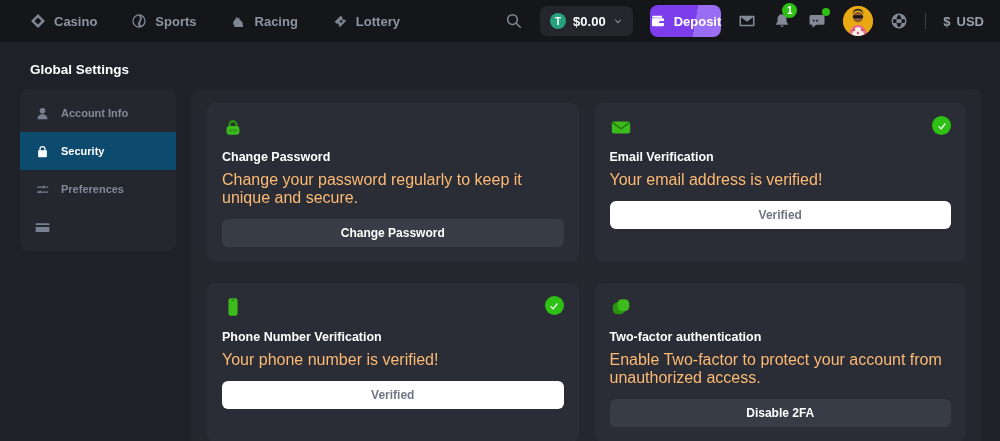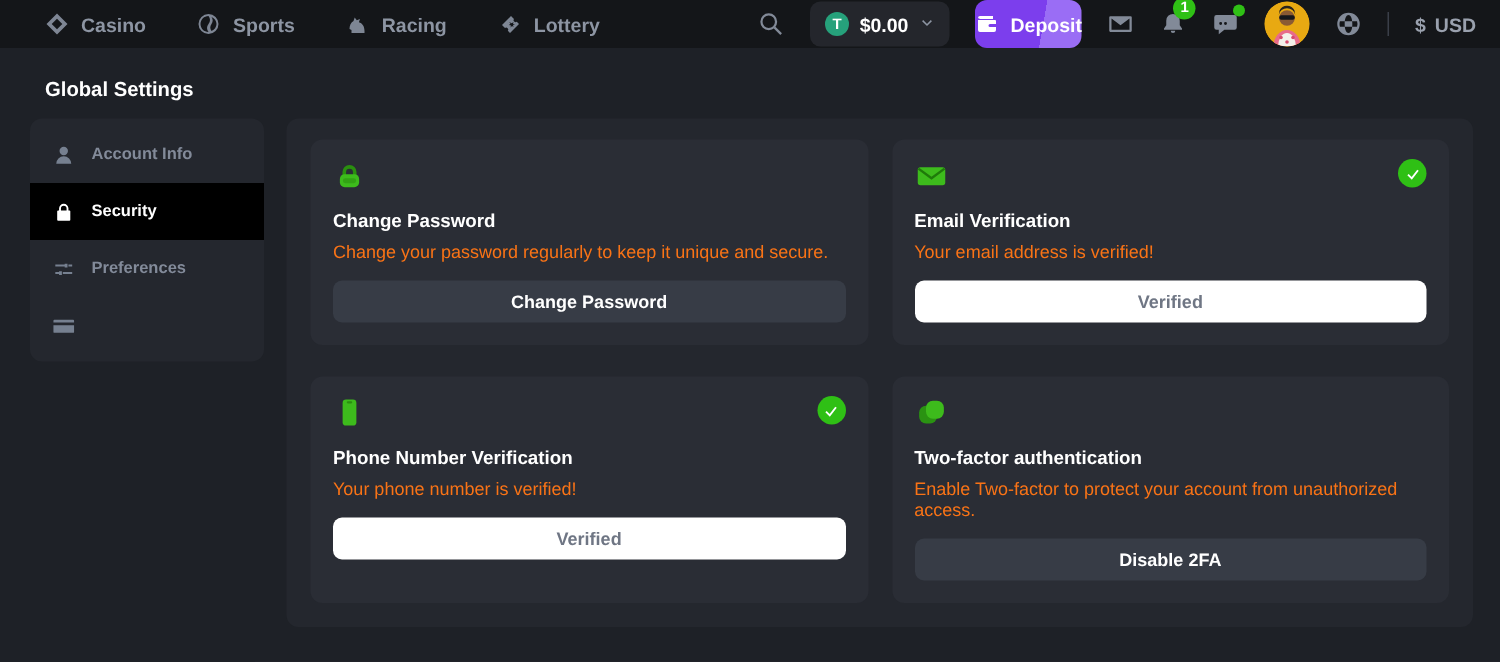--- a/index.html
+++ b/index.html
@@ -5,21 +5,21 @@
   * { box-sizing: border-box; margin: 0; padding: 0; }
   html, body { width: 1000px; height: 441px; }
   body {
     background: #1e2127;
     font-family: "Liberation Sans", sans-serif;
     overflow: hidden;
     color: #fff;
   }
   
   .header {
-    height: 32px;
+    height: 42px;
     background: #141619;
     display: flex;
     align-items: center;
     justify-content: space-between;
     padding: 0 16px 0 30px;
   }
   .nav { display: flex; align-items: center; gap: 34px; }
   .nav-item {
     display: flex; align-items: center; gap: 8px;
     color: #8d95a3; font-size: 13px; font-weight: 600; cursor: pointer;
@@ -69,21 +69,21 @@
   .page-title { margin: 20px 0 12px 30px; font-size: 13.5px; font-weight: 700; color: #fff; }
   .content { display: flex; align-items: flex-start; gap: 15px; padding: 0 18px 0 20px; }
 
   
   .sidebar { width: 156px; flex: none; background: #24272e; border-radius: 8px; padding: 5px 0; }
   .side-item {
     height: 38px; display: flex; align-items: center; gap: 11px;
     padding: 0 15px; color: #828a99; font-size: 11px; font-weight: 600; cursor: pointer;
   }
   .side-item svg { width: 15px; height: 15px; fill: #768090; flex: none; }
-  .side-item.active { background: #000000; color: #fff; font-weight: 700; }
+  .side-item.active { background: #0c4a6e; color: #fff; font-weight: 700; }
   .side-item.active svg { fill: #fff; }
 
   
   .main { flex: 1; background: #24272e; border-radius: 8px; padding: 14px 16px 16px; }
   .main-head {
     display: flex; align-items: center; gap: 10px;
     padding-bottom: 13px; margin-bottom: 15px;
     border-bottom: 1px solid rgba(255,255,255,0.055);
   }
   .main-title { font-size: 14px; font-weight: 700; color: #fff; }
@@ -94,21 +94,21 @@
   .cards { display: grid; grid-template-columns: 1fr 1fr; gap: 21px 16px; }
   .card { background: #2a2d35; border-radius: 8px; padding: 13px 15px 15px; }
   .card-top { display: flex; align-items: flex-start; justify-content: space-between; height: 24px; }
   .card-ic { width: 22px; height: 22px; }
   .check-circle {
     width: 19px; height: 19px; border-radius: 50%; background: #2fc015;
     display: flex; align-items: center; justify-content: center;
   }
   .check-circle svg { width: 10px; height: 10px; stroke: #fff; stroke-width: 3; fill: none; }
   .card-title { margin-top: 10px; font-size: 12.5px; font-weight: 700; color: #fff; }
-  .card-desc { margin-top: 7px; font-size: 12px; color: #f97316; }
+  .card-desc { margin-top: 7px; font-size: 16px; color: #fdba74; }
   .card-btn {
     margin-top: 12px; width: 100%; height: 28px; border: none; border-radius: 6px;
     background: #373c46; color: #fff; font-size: 12px; font-weight: 700;
     font-family: inherit; cursor: pointer;
   }
   .card-btn.dimmed { background: #ffffff; color: #6f7684; cursor: default; }
 </style>
 </head>
 <body>
 

